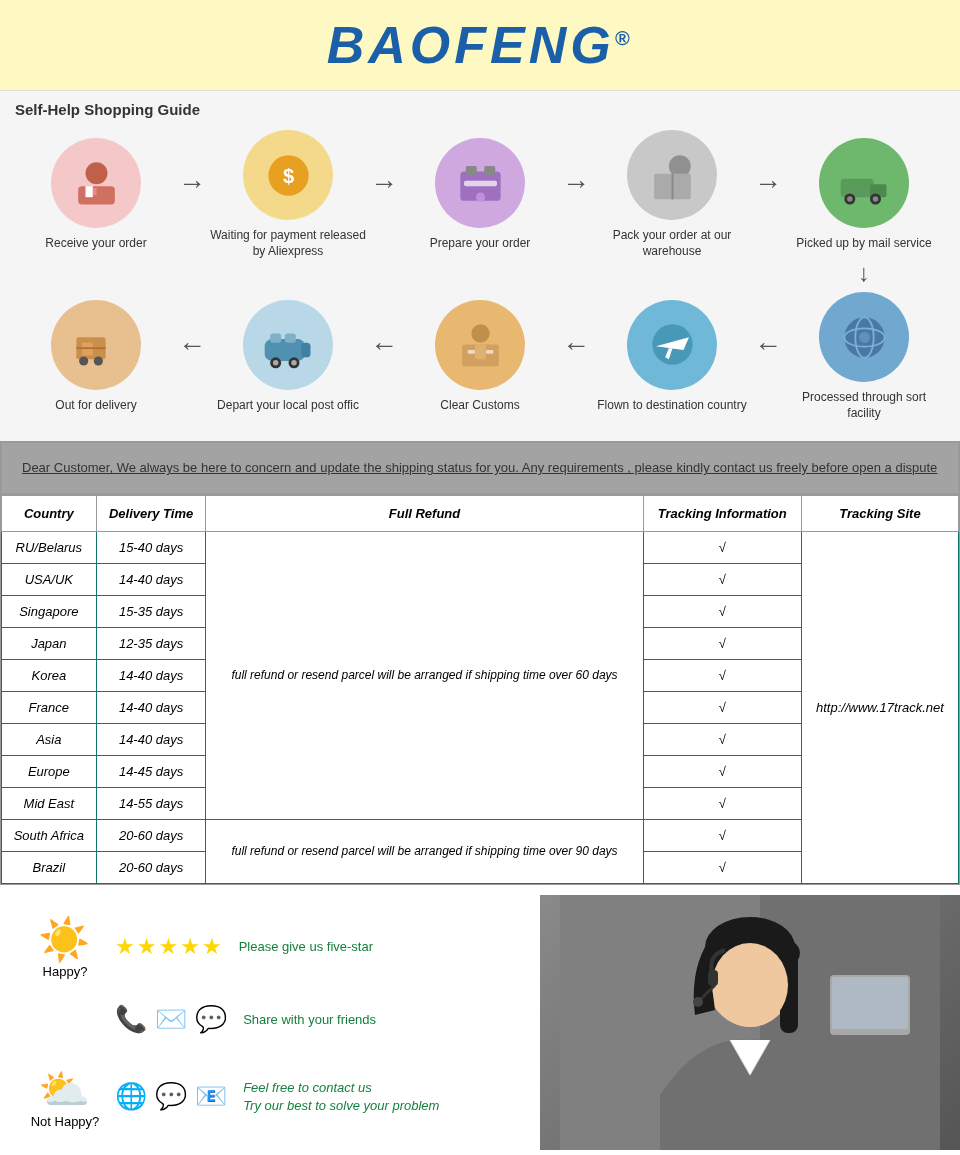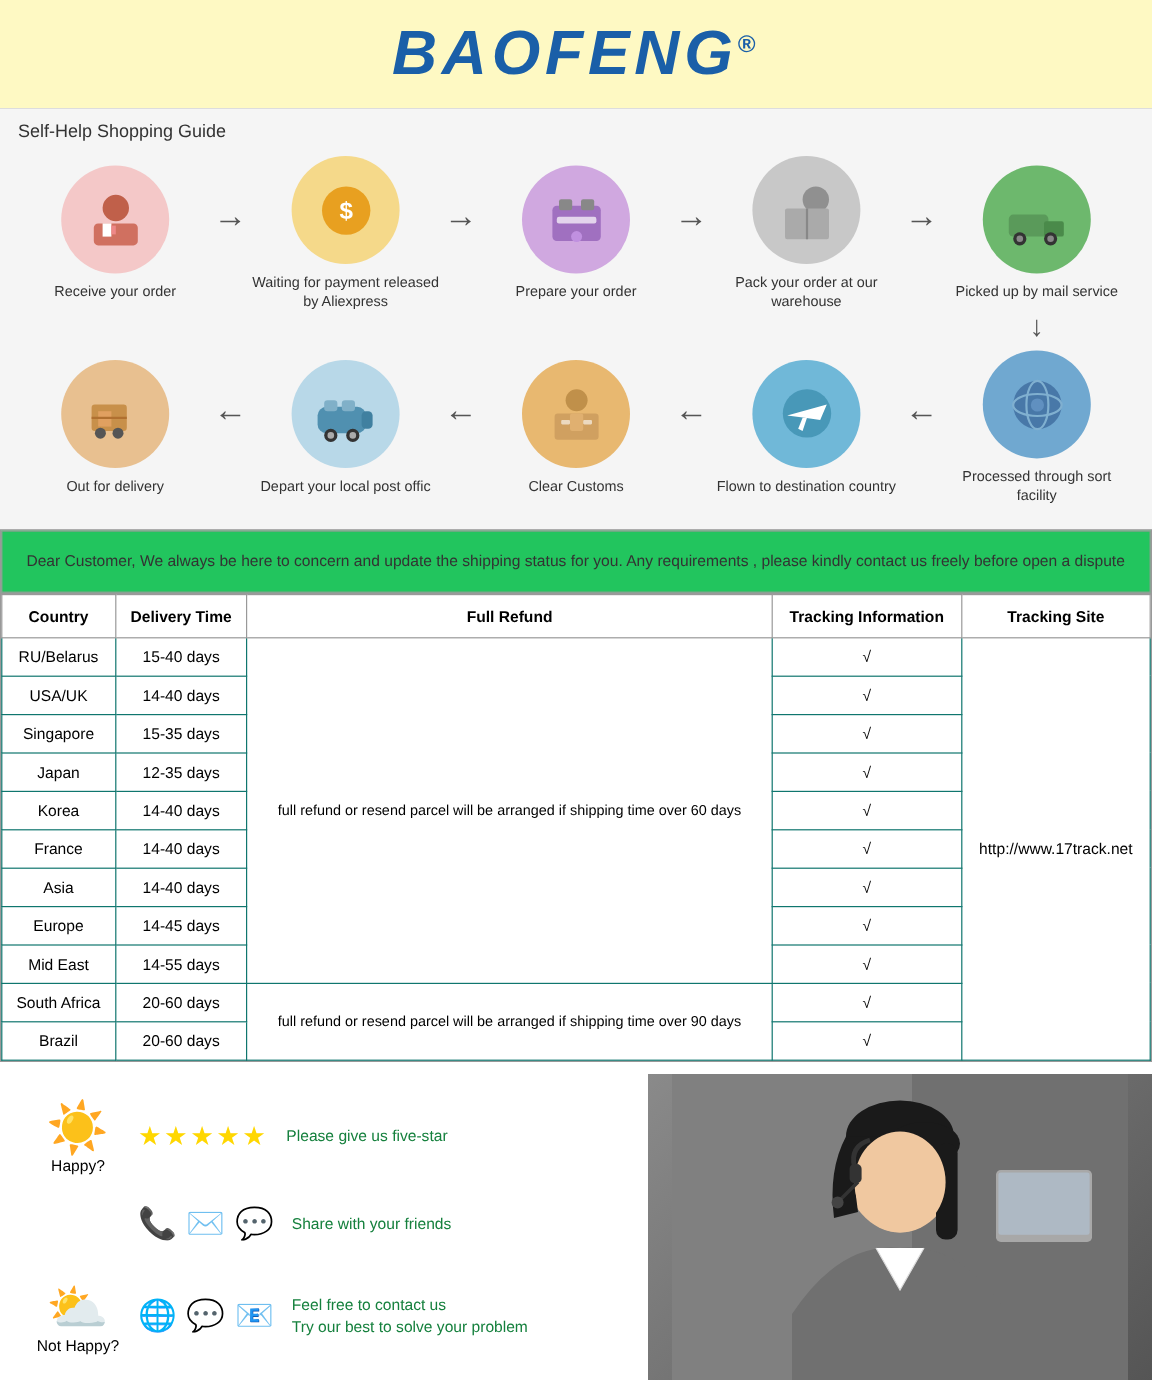--- a/index.html
+++ b/index.html
@@ -5,43 +5,43 @@
     * { box-sizing: border-box; margin: 0; padding: 0; }
     body { font-family: Arial, sans-serif; background: #fff; width: 960px; }
 
     
     .header { text-align: center; padding: 15px; background: #fef9c3; border-bottom: 1px solid #ddd; }
     .brand-logo { font-size: 52px; font-weight: 900; font-style: italic; color: #1a5fa8; letter-spacing: 4px; font-family: 'Arial Black', Arial, sans-serif; }
     .brand-logo .reg { font-size: 20px; vertical-align: super; }
 
     
     .guide-section { background: #f5f5f5; padding: 10px 15px; }
-    .guide-title { font-size: 15px; font-weight: normal; margin-bottom: 12px; color: #333; }
+    .guide-title { font-size: 15px; font-weight: bold; margin-bottom: 12px; color: #333; }
     .steps-row { display: flex; align-items: center; justify-content: center; gap: 0; margin-bottom: 10px; }
     .step { display: flex; flex-direction: column; align-items: center; width: 160px; }
     .step-icon { width: 90px; height: 90px; border-radius: 50%; display: flex; align-items: center; justify-content: center; font-size: 36px; margin-bottom: 8px; }
     .step-label { font-size: 12px; text-align: center; color: #333; line-height: 1.3; }
     .arrow { font-size: 28px; color: #555; margin: 0 2px; margin-bottom: 30px; }
 
     .icon-receive { background: #f4c8c8; }
     .icon-payment { background: #f5d98a; }
     .icon-prepare { background: #d0a8e0; }
     .icon-pack { background: #c8c8c8; }
     .icon-pickup { background: #6db86d; }
     .icon-delivery { background: #e8c090; }
     .icon-depart { background: #b8d8e8; }
     .icon-customs { background: #e8b870; }
     .icon-flown { background: #70b8d8; }
     .icon-processed { background: #70a8d0; }
 
     
-    .notice-section { border: 1px solid #999; margin: 0; padding: 15px 20px; font-size: 13px; color: #333; line-height: 1.5; background: #22c55e; }
-
-    
-    .shipping-table { width: 100%; border-collapse: collapse; font-size: 13px; }
+    .notice-section { border: 1px solid #999; margin: 0; padding: 15px 20px; font-size: 13px; color: #333; line-height: 1.5; background: #a3a3a3; text-decoration: underline; }
+
+    
+    .shipping-table { width: 100%; border-collapse: collapse; font-size: 13px; font-style: italic; }
     .shipping-table th { background: #fff; border: 1px solid #999; padding: 10px 8px; font-weight: bold; text-align: center; }
     .shipping-table td { border: 1px solid #0f766e; padding: 8px; text-align: center; vertical-align: middle; }
     .shipping-table .country-col { text-align: center; }
 
     
     .footer-section { display: flex; background: #fff; padding: 10px 0; }
     .footer-left { width: 540px; padding: 20px 30px; }
     .footer-right { flex: 1; }
 
     .footer-row { display: flex; align-items: center; margin-bottom: 25px; }
@@ -321,21 +321,21 @@
           <div style="font-size:42px;">⛅</div>
           <div style="font-size:13px;text-align:center;">Not Happy?</div>
         </div>
         <div class="footer-icons-row" style="flex-direction:column;gap:5px;">
           <div style="display:flex;gap:8px;align-items:center;">
             <span style="font-size:26px;">🌐</span>
             <span style="font-size:26px;">💬</span>
             <span style="font-size:26px;">📧</span>
           </div>
         </div>
-        <div style="display:flex;flex-direction:column;gap:3px;">
+        <div style="display:flex;flex-direction:column;gap:3px;font-style:italic;">
           <div class="footer-desc">Feel free to contact us</div>
           <div class="footer-desc">Try our best to solve your problem</div>
         </div>
       </div>
     </div>
     <div class="footer-right">
 
       <div class="person-photo">
         <svg width="380" height="255" viewBox="0 0 380 255" xmlns="http://www.w3.org/2000/svg">
           <rect width="380" height="255" fill="#606060"></rect>

